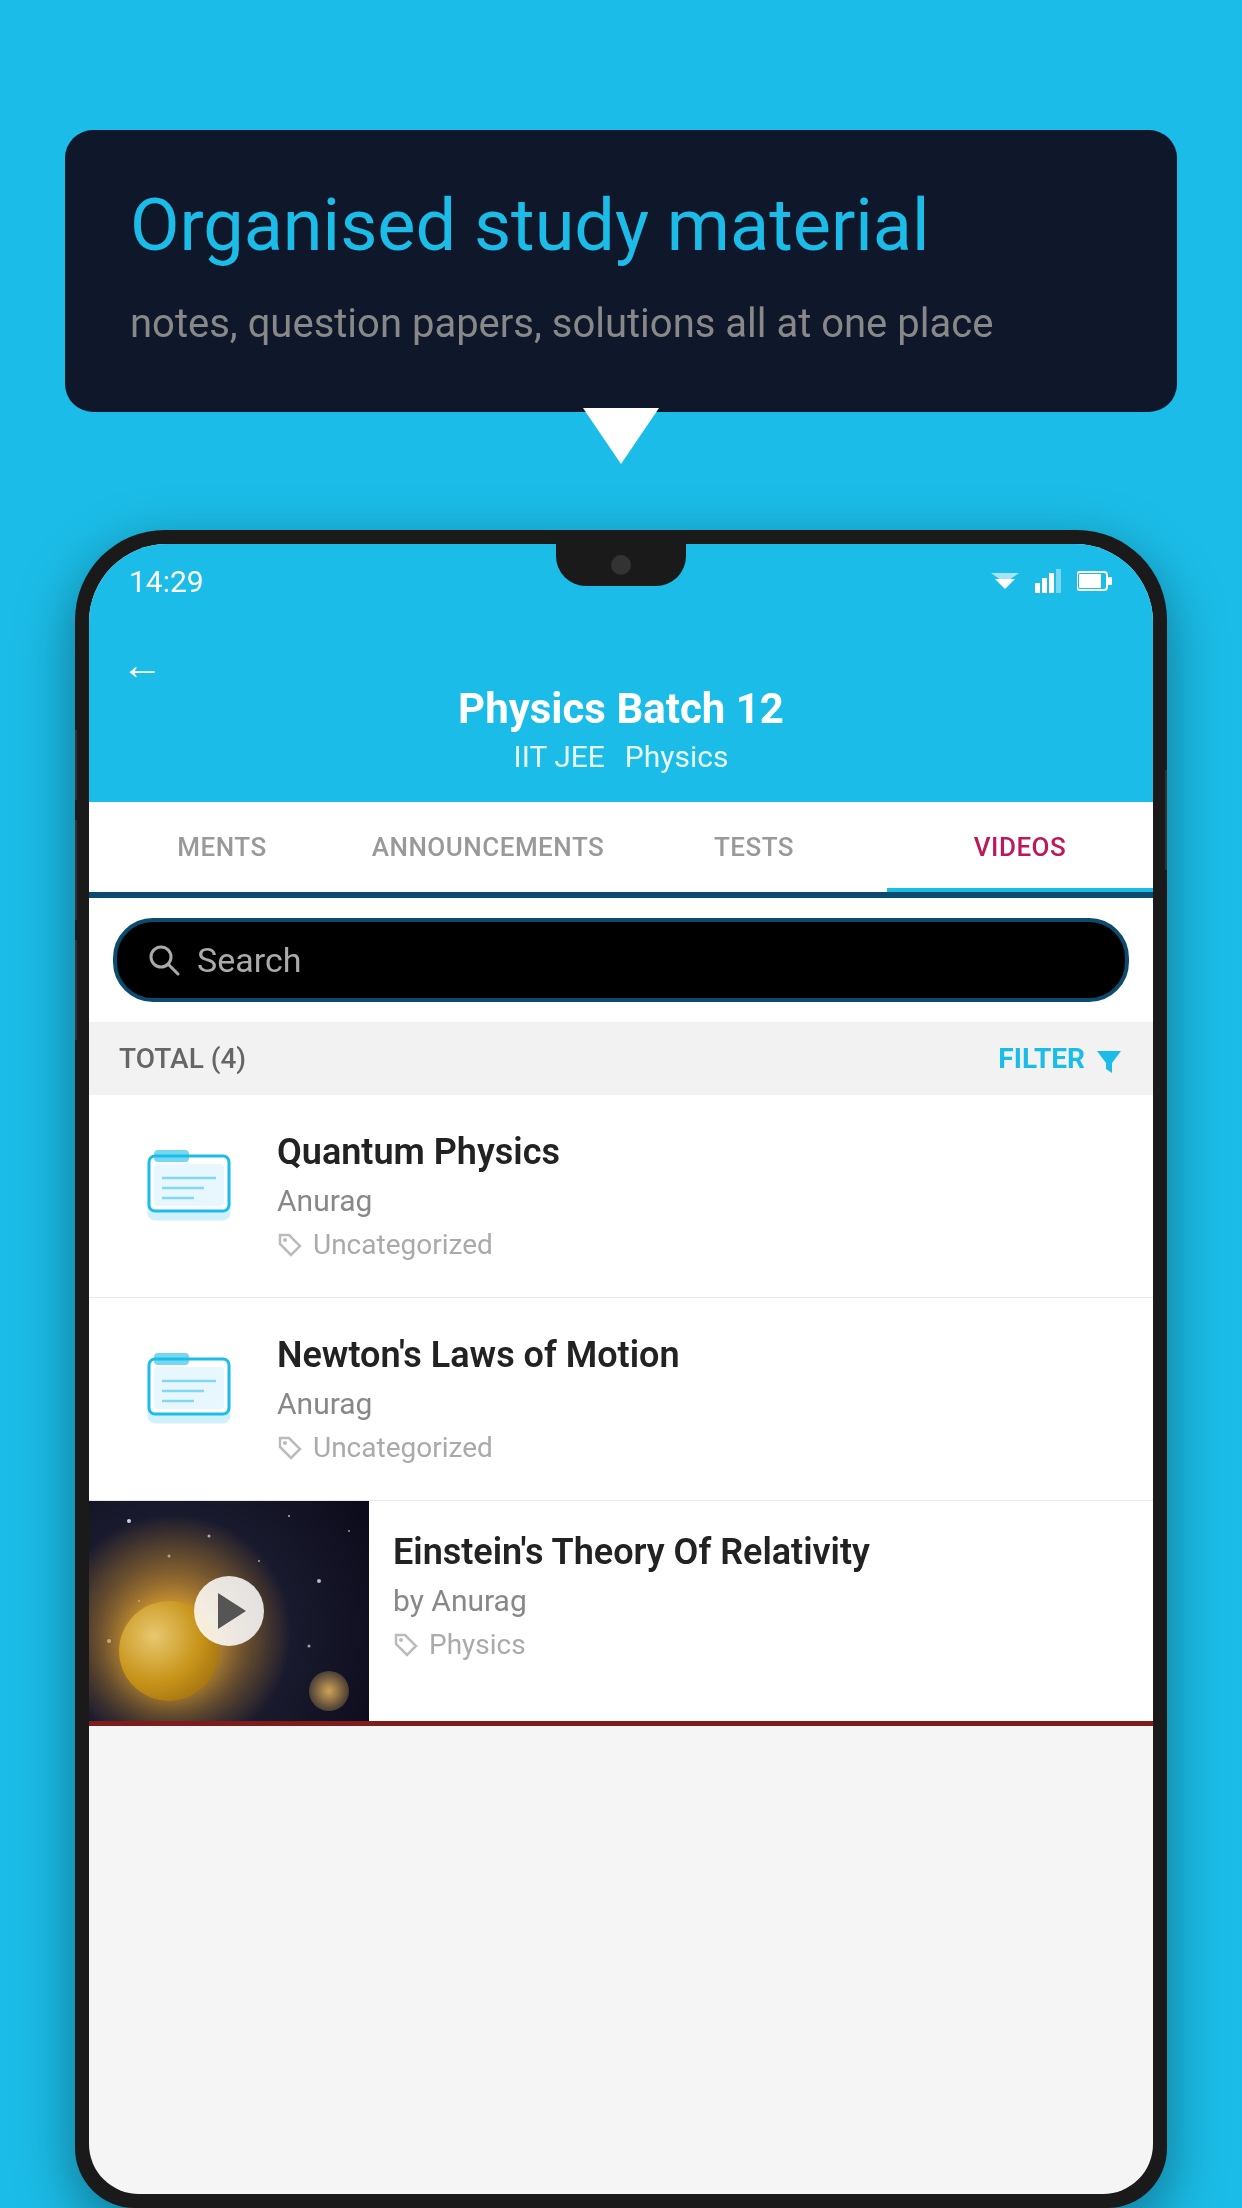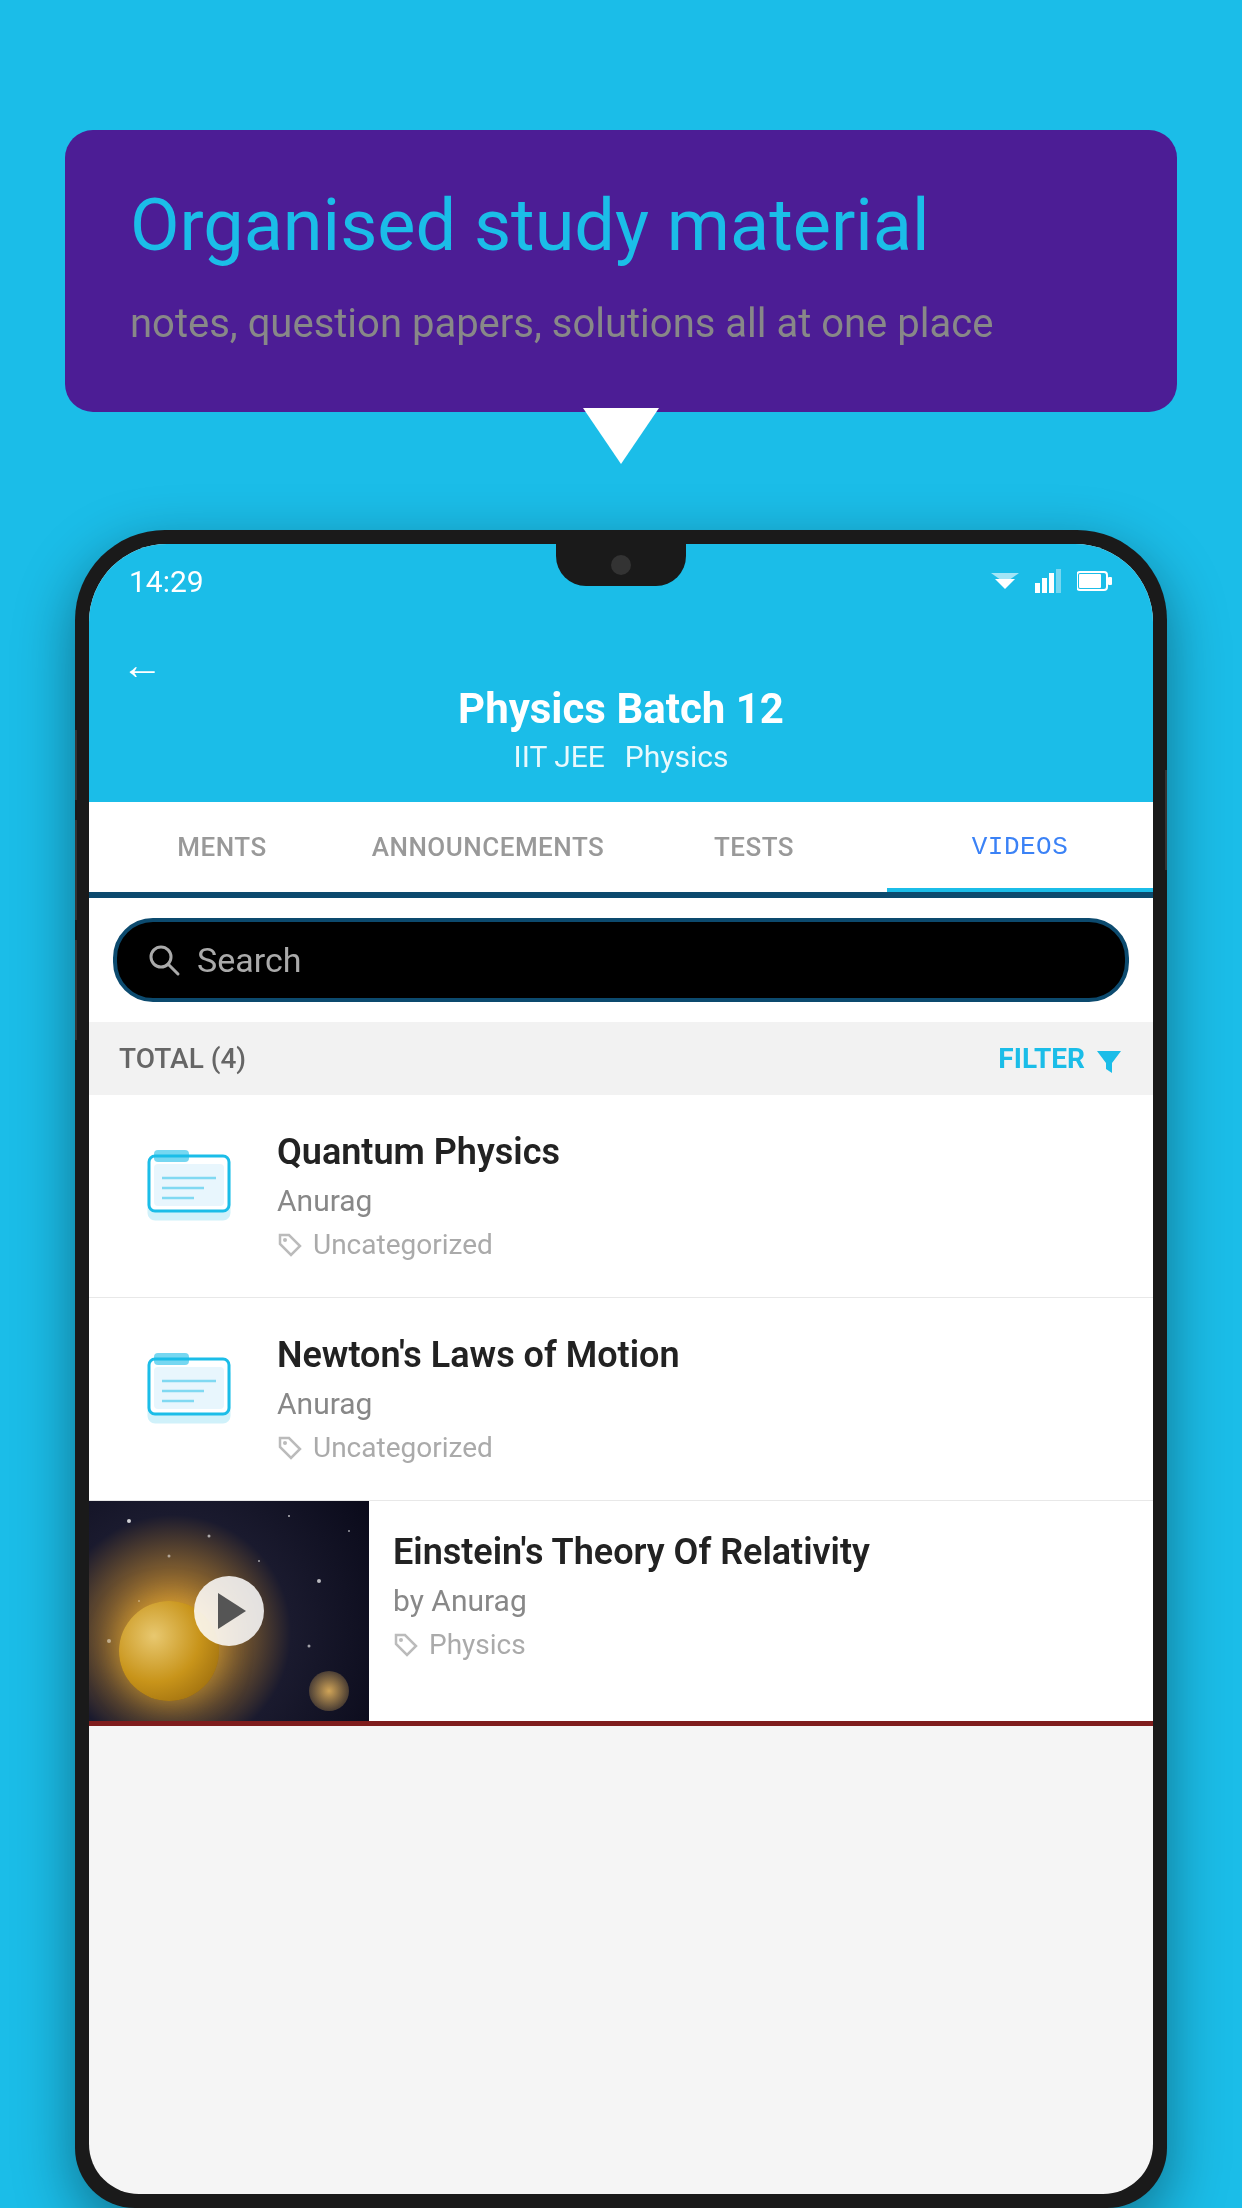--- a/index.html
+++ b/index.html
@@ -15,21 +15,21 @@
 
     
     .speech-bubble-container {
       position: absolute;
       top: 130px;
       left: 65px;
       right: 65px;
     }
 
     .speech-bubble {
-      background: #4c1d95;
+      background: #0f172a;
       border-radius: 28px;
       padding: 55px 65px 60px 65px;
       position: relative;
     }
 
     .speech-bubble::after {
       content: '';
       position: absolute;
       bottom: -52px;
       left: 50%;
@@ -171,22 +171,21 @@
       text-align: center;
       padding: 30px 8px;
       font-size: 26px;
       font-weight: 500;
       color: #999;
       letter-spacing: 0.5px;
       position: relative;
     }
 
     .tab.active {
-      color: #3b82f6;
-      font-family: Liberation Mono, monospace;
+      color: #be185d;
     }
 
     .tab.active::after {
       content: '';
       position: absolute;
       bottom: 0;
       left: 0;
       right: 0;
       height: 4px;
       background: #1bbde8;

